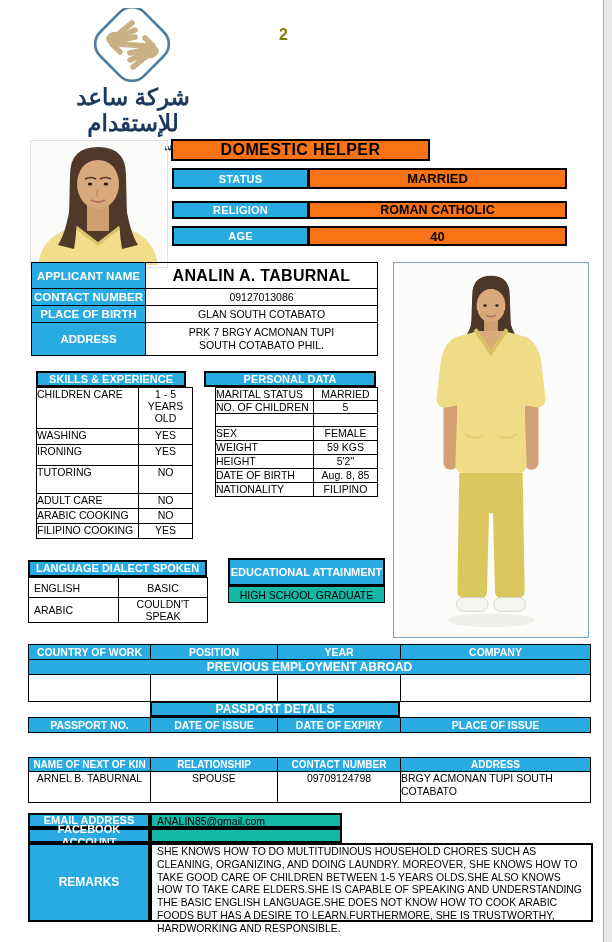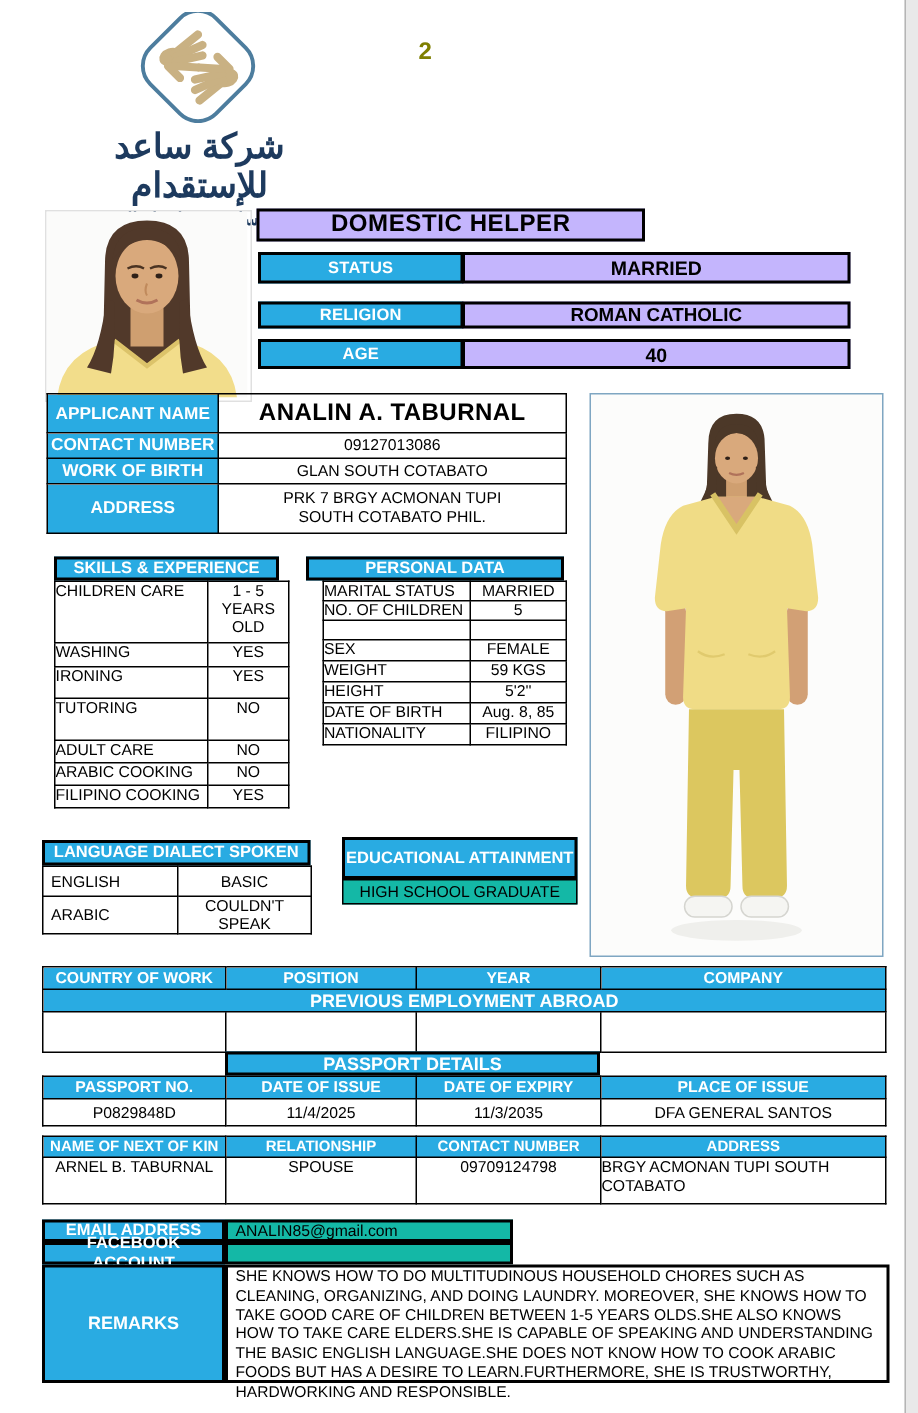--- a/index.html
+++ b/index.html
@@ -11,21 +11,21 @@
   
   .logo{position:absolute;left:38px;top:8px;width:190px;text-align:center;}
   .logo svg{display:block;margin:0 auto;}
   .brand-title{font-size:23px;font-weight:bold;color:#1d3a5e;direction:rtl;line-height:26px;margin-top:2px;}
   .brand-tagline{font-size:12px;font-weight:bold;color:#1d3a5e;direction:rtl;margin-top:3px;}
   .pagenum{position:absolute;left:279px;top:26px;font-size:16px;font-weight:bold;color:#7f7f00;}
   
   .field-row{position:absolute;left:172px;display:flex;}
   .f-label{box-sizing:border-box;width:137px;background:#29abe2;border:2px solid #000;
     color:#fff;font-weight:bold;font-size:11px;display:flex;align-items:center;justify-content:center;letter-spacing:.2px;}
-  .f-value{box-sizing:border-box;width:259px;margin-left:-1px;background:#c4b5fd;border:2px solid #000;
+  .f-value{box-sizing:border-box;width:259px;margin-left:-1px;background:#f97316;border:2px solid #000;
     font-weight:bold;display:flex;align-items:center;justify-content:center;}
   
   table.doc{border-collapse:collapse;table-layout:fixed;position:absolute;}
   table.doc td{border:1.5px solid #000;padding:0;overflow:hidden;}
   td.cy{background:#29abe2;color:#fff;font-weight:bold;text-align:center;font-size:11px;}
   td.lblL{font-size:10.5px;text-align:left;padding-left:3px;vertical-align:top;padding-top:1px;}
   td.valC{font-size:10.5px;text-align:center;vertical-align:top;padding-top:1px;}
   .hdrbox{position:absolute;box-sizing:border-box;background:#29abe2;border:2px solid #000;color:#fff;
     font-weight:bold;font-size:11px;display:flex;align-items:center;justify-content:center;text-align:center;line-height:13px;}
   .valbox{position:absolute;box-sizing:border-box;background:#14b8a6;border:1.5px solid #000;font-size:10.5px;
@@ -117,21 +117,21 @@
     <tbody>
         <tr style="height:26px">
       <td class="app-lbl">APPLICANT NAME</td>
       <td class="app-val app-name" style="vertical-align:middle">ANALIN A. TABURNAL</td>
     </tr>
     <tr style="height:17px">
       <td class="app-lbl">CONTACT NUMBER</td>
       <td class="app-val">09127013086</td>
     </tr>
     <tr style="height:17px">
-      <td class="app-lbl">WORK OF BIRTH</td>
+      <td class="app-lbl">PLACE OF BIRTH</td>
       <td class="app-val">GLAN SOUTH COTABATO</td>
     </tr>
     <tr style="height:33px">
       <td class="app-lbl">ADDRESS</td>
       <td class="app-val" style="padding:1px 26px">PRK 7 BRGY ACMONAN TUPI SOUTH COTABATO PHIL.</td>
     </tr>
   </tbody>
     </table>
 
   <div class="fullbody">
@@ -295,26 +295,20 @@
         <col style="width:123px">
         <col style="width:190px">
       </colgroup>
     <tbody>
         <tr style="height:15px">
       <td class="bh">PASSPORT NO.</td>
       <td class="bh">DATE OF ISSUE</td>
       <td class="bh">DATE OF EXPIRY</td>
       <td class="bh">PLACE OF ISSUE</td>
     </tr>
-    <tr style="height:18px">
-      <td class="bv" style="vertical-align:middle">P0829848D</td>
-      <td class="bv" style="vertical-align:middle">11/4/2025</td>
-      <td class="bv" style="vertical-align:middle">11/3/2035</td>
-      <td class="bv" style="vertical-align:middle">DFA GENERAL SANTOS</td>
-    </tr>
   </tbody>
     </table>
 
   <table class="doc" style="left:28px;top:757px;width:562px">
     <colgroup>
         <col style="width:122px">
         <col style="width:127px">
         <col style="width:123px">
         <col style="width:190px">
       </colgroup>

